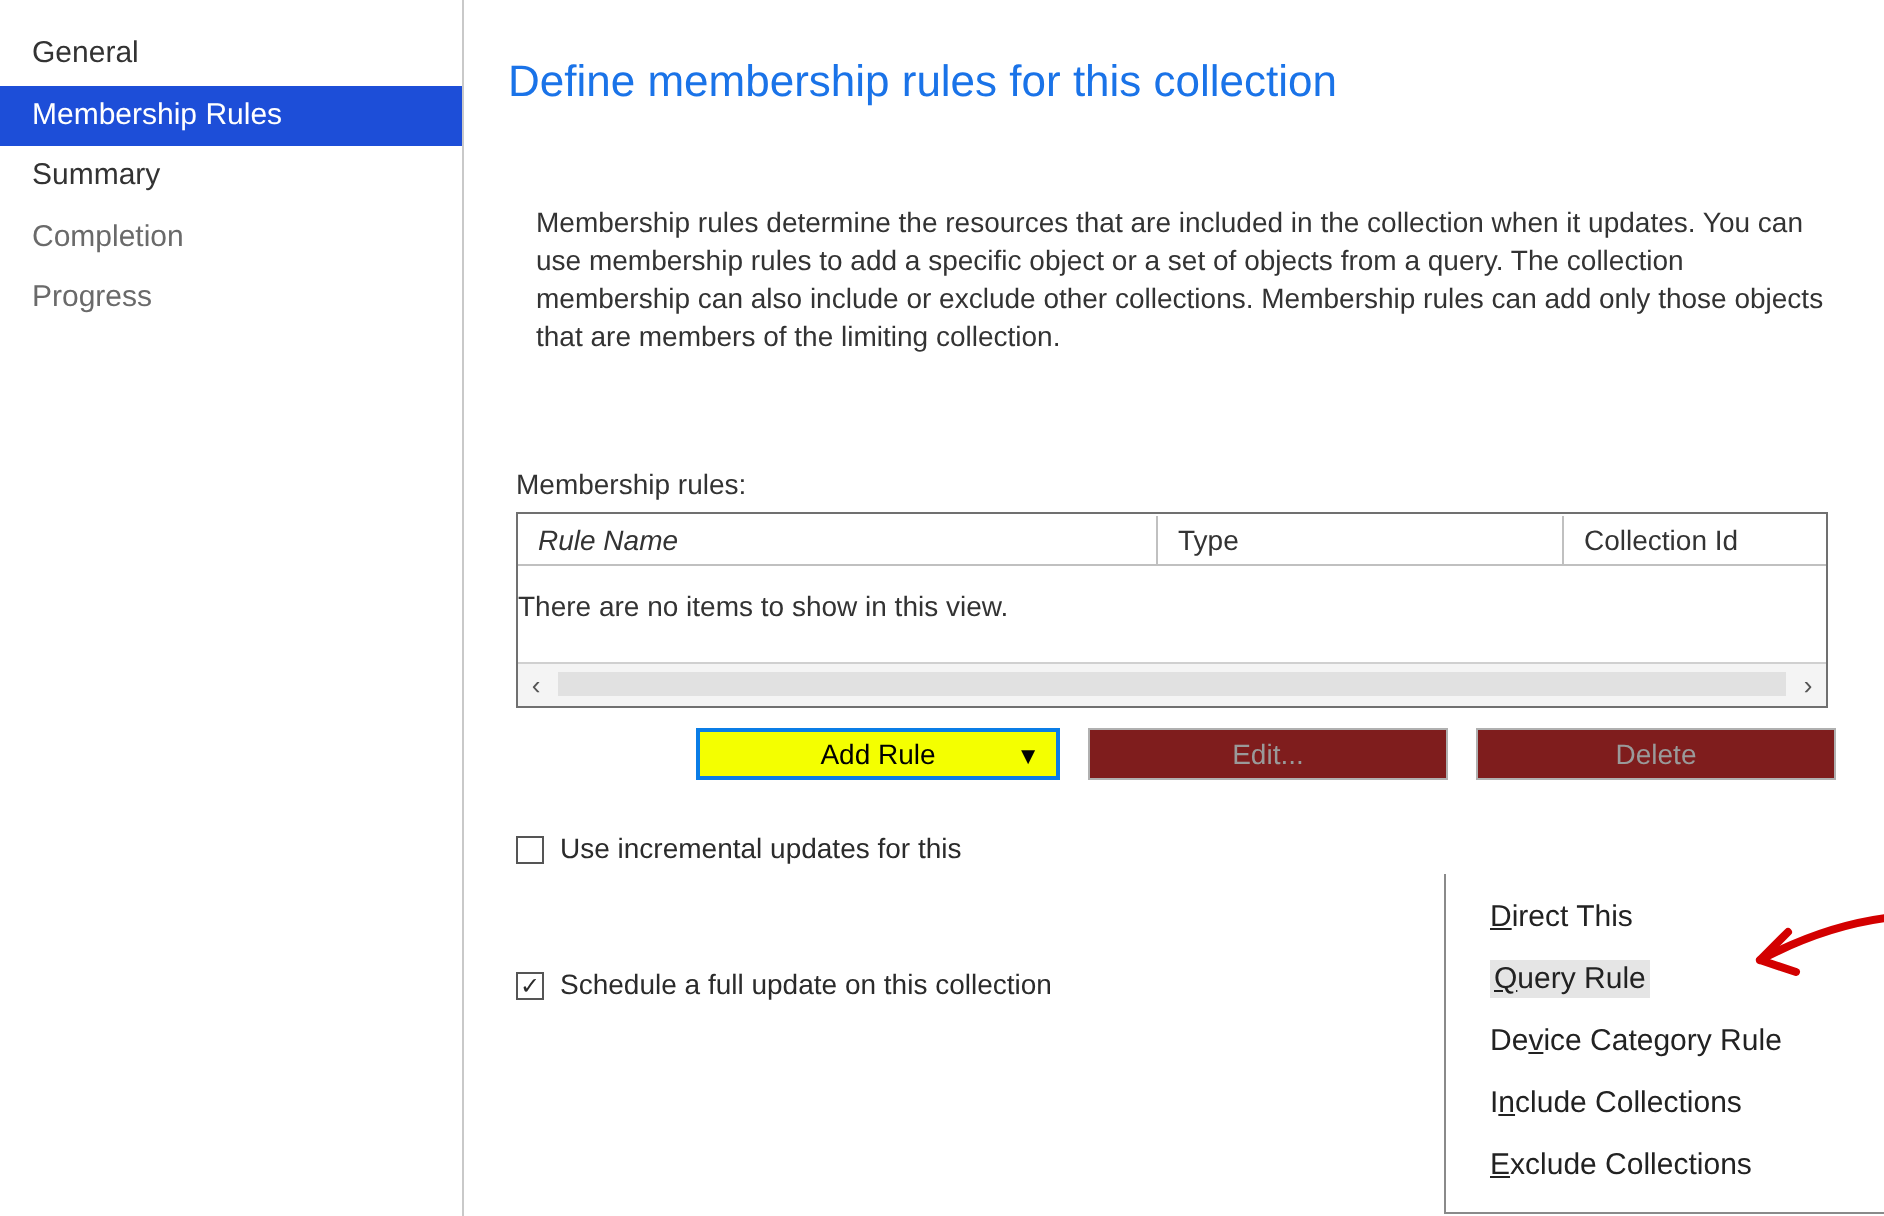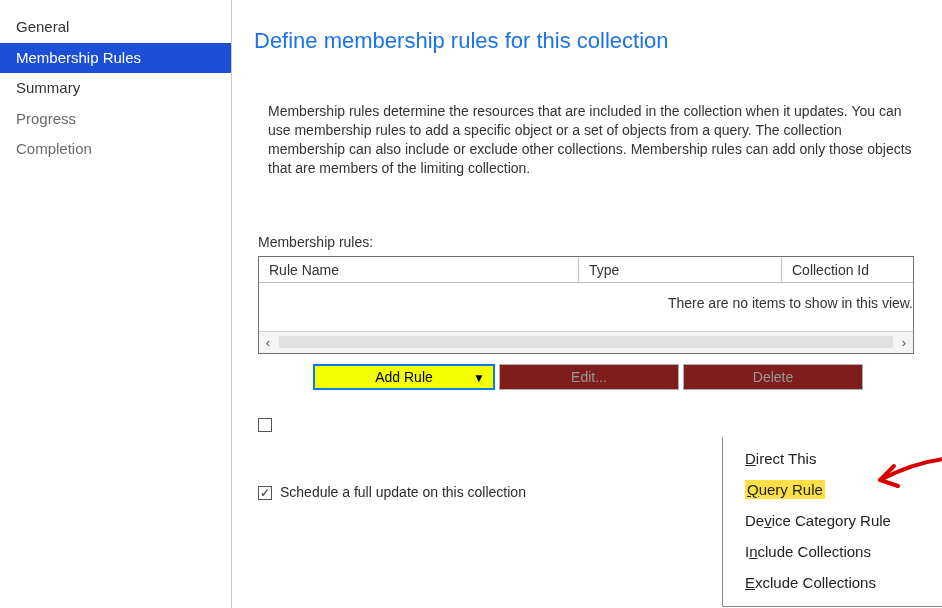--- a/index.html
+++ b/index.html
@@ -60,46 +60,46 @@
     height: 28px;
     align-items: center;
   }
   .colcell {
     border-right: 1px solid #c0c0c0;
     border-bottom: 1px solid #c0c0c0;
     padding: 4px 10px;
     font-size: 14px;
     color: #333;
   }
-  .col-name { flex: 0 0 320px; }
+  .col-name { flex: 0 0 320px; font-style: italic; }
   .col-type { flex: 0 0 203px; }
   .col-cid  { flex: 1 1 auto; border-right: none; }
   .listempty {
-    text-align: right;
+    text-align: left;
     padding: 10px 0 20px 0;
     color: #333;
   }
   .listscroll {
     display: flex;
     align-items: center;
     height: 22px;
     border-top: 1px solid #d0d0d0;
     background: #f4f4f4;
     position: relative;
   }
   .scroll-arrow {
     width: 18px; text-align: center;
     color: #555; font-size: 13px;
     user-select: none; cursor: pointer;
   }
   .scroll-track { flex: 1; height: 12px; background: #e1e1e1; margin: 0 2px; }
   .btnrow {
     display: flex;
-    justify-content: center;
-    gap: 4px;
+    justify-content: flex-end;
+    gap: 14px;
     width: 660px;
     margin: 10px 0 0 4px;
   }
   .btn {
     width: 180px; height: 26px;
     border: 1px solid #b0b0b0;
     background: #7f1d1d;
     font-size: 14px;
     text-align: center;
     line-height: 24px;
@@ -132,21 +132,21 @@
   }
   .dropdown .dditem {
     padding: 7px 22px;
     font-size: 15px;
     color: #222;
     cursor: pointer;
     white-space: nowrap;
   }
   .dditem .ul { text-decoration: underline; }
   .dditem.hl span.hlbg {
-    background: #fde047;
+    background: #e5e5e5;
     padding: 1px 2px;
   }
   .checkrow {
     display: flex;
     align-items: flex-start;
     gap: 8px;
     margin: 26px 0 0 4px;
   }
   .checkbox {
     width: 14px; height: 14px;
@@ -175,22 +175,22 @@
   }
 </style>
 </head>
 <body>
 
 <div class="app">
   <div class="sidebar">
     <div class="sidebar-item">General</div>
     <div class="sidebar-item selected">Membership Rules</div>
     <div class="sidebar-item">Summary</div>
+    <div class="sidebar-item muted">Completion</div>
     <div class="sidebar-item muted">Progress</div>
-    <div class="sidebar-item muted">Completion</div>
   </div>
 
   <div class="content">
     <div class="page-title">Define membership rules for this collection</div>
 
     <div class="desc">Membership rules determine the resources that are included in the collection when it updates. You can use membership rules to add a specific object or a set of objects from a query. The collection membership can also include or exclude other collections. Membership rules can add only those objects that are members of the limiting collection.</div>
 
     <div class="fieldlabel">Membership rules:</div>
 
     <div class="listbox">
@@ -211,20 +211,21 @@
       <div class="btn addrule">
         <span>Add Rule</span>
         <span class="dd">▼</span>
       </div>
       <div class="btn disabled">Edit...</div>
       <div class="btn disabled">Delete</div>
     </div>
 
     <div class="checkrow">
       <span class="checkbox"></span>
+      <span>Use incremental updates for this</span>
     </div>
 
     <div class="checkrow" style="margin-top:52px;">
       <span class="checkbox checked"></span>
       <span>Schedule a full update on this collection</span>
     </div>
 
     <div class="dropdown">
       <div class="dditem">
         <span></span><span class="ul">D</span><span>irect This</span>

